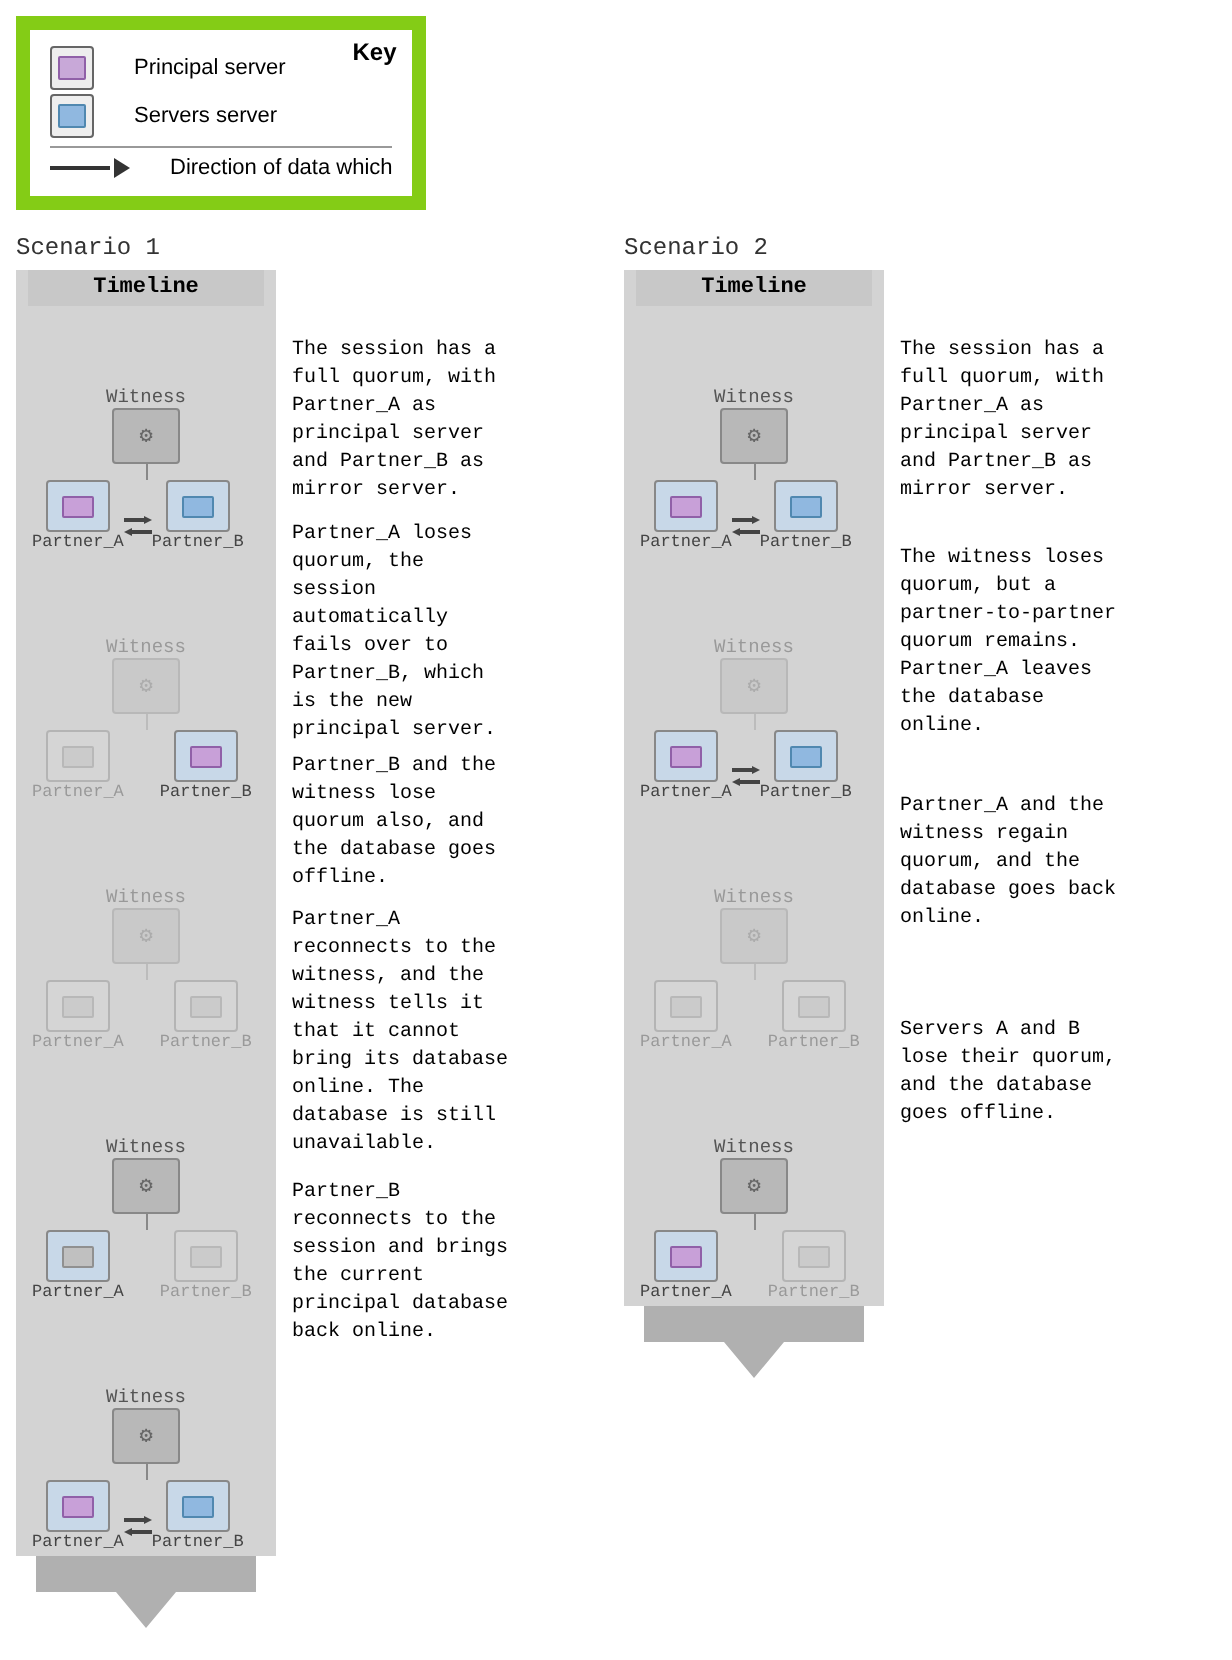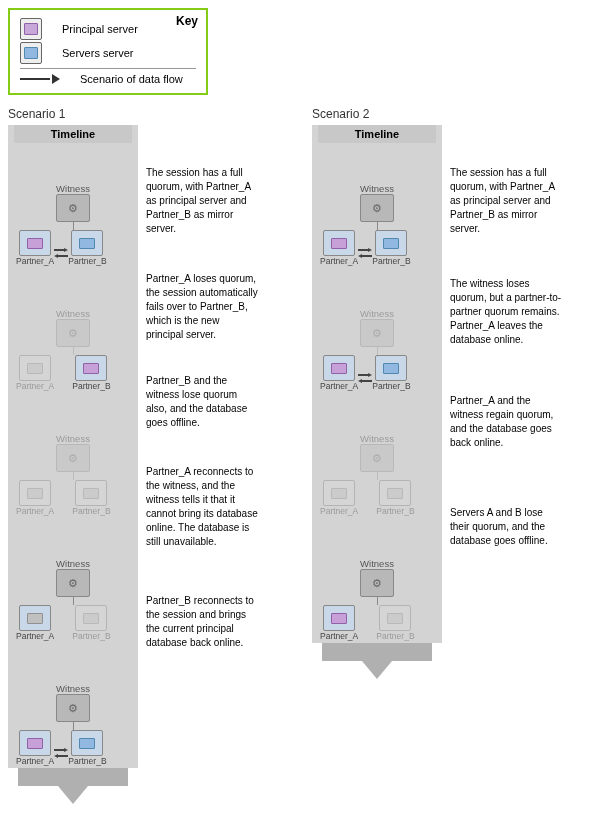--- a/index.html
+++ b/index.html
@@ -7,21 +7,21 @@
       font-family: Arial, sans-serif;
       font-size: 11px;
       background: #fff;
       width: 616px;
       min-height: 830px;
       padding: 8px;
     }
 
     
     .key-box {
-      border: 2px solid #84cc16;
+      border: 7px solid #84cc16;
       display: inline-block;
       padding: 6px 10px;
       margin-bottom: 12px;
       min-width: 200px;
       position: relative;
     }
     .key-title {
       font-weight: bold;
       font-size: 12px;
       position: absolute;
@@ -72,20 +72,21 @@
     hr.key-divider {
       border: none;
       border-top: 1px solid #999;
       margin: 4px 0;
     }
 
     
     .full-layout {
       display: flex;
       gap: 8px;
+      font-family: Liberation Mono, monospace;
     }
 
     .col-scenario {
       flex: 1;
       display: flex;
       flex-direction: column;
     }
 
     .col-desc {
       flex: 0 0 125px;
@@ -200,21 +201,21 @@
       <div style="width:14px;height:12px;background:#90b8e0;border:1.5px solid #5088b0;border-radius:1px;"></div>
     </div>
     <span>Servers server</span>
   </div>
   <hr class="key-divider">
   <div class="key-item">
     <div class="arrow-right">
       <div class="arrow-line"></div>
       <div class="arrow-head"></div>
     </div>
-    <span>Scenario of data flow</span>
+    <span>Direction of data which</span>
   </div>
 </div>
 
 
 <div class="full-layout">
 
   <div class="col-scenario">
     <div class="scenario-label">Scenario 1</div>
     <div style="display:flex; flex-direction:row; gap:0;">
 

